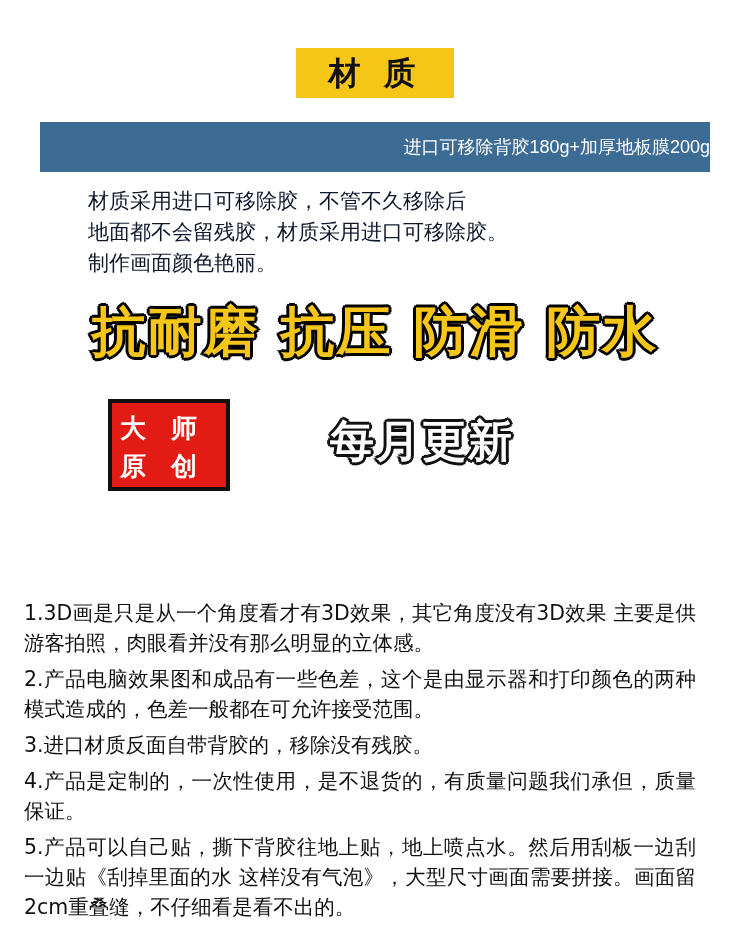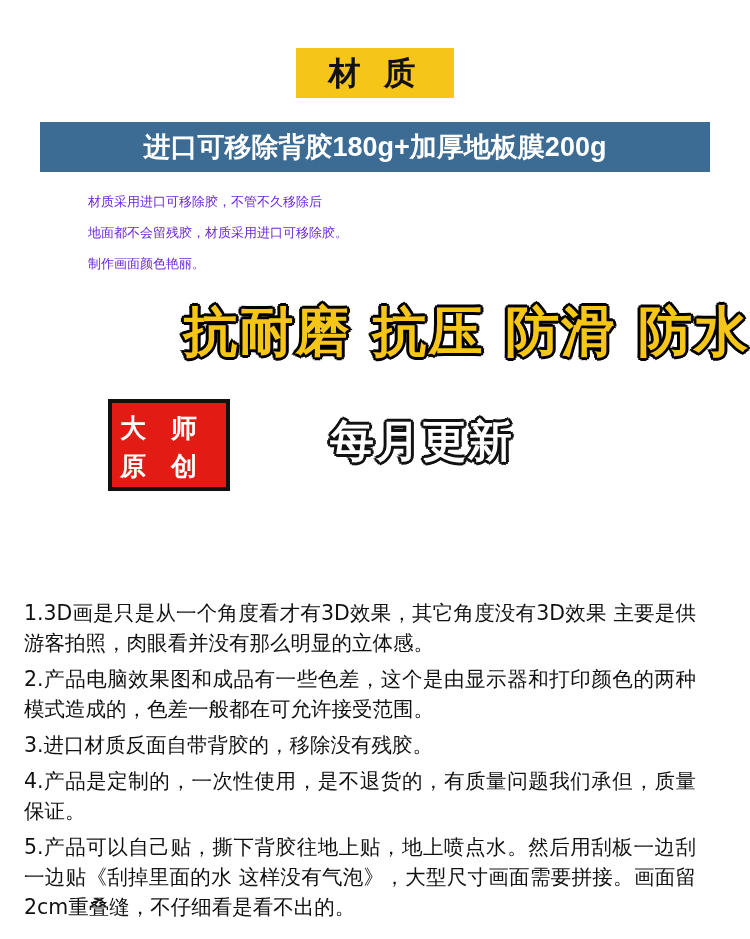--- a/index.html
+++ b/index.html
@@ -52,47 +52,47 @@
 
   
   #spec-bar {
     position: absolute;
     left: 40px;
     top: 122px;
     width: 670px;
     height: 50px;
     background: #3c6b94;
     color: #fff;
-    font-size: 27px;
-    font-weight: bold;
+    font-size: 18px;
+    font-weight: normal;
     line-height: 50px;
-    text-align: center;
+    text-align: right;
     letter-spacing: 0px;
   }
 
   
   #material-desc {
     position: absolute;
     left: 88px;
     top: 186px;
     width: 620px;
-    font-size: 13px;
+    font-size: 21px;
     line-height: 31px;
-    color: #6d28d9;
+    color: #0f172a;
     font-family: "DejaVu Sans", "Liberation Sans", sans-serif;
   }
   #material-desc div { white-space: nowrap; }
 
   
   #features-headline {
     position: absolute;
     left: 0;
     top: 296px;
     width: 750px;
-    text-align: right;
+    text-align: center;
     font-size: 54px;
     font-weight: bold;
     color: #f5c518;
     letter-spacing: 2px;
     font-family: "DejaVu Sans", "Liberation Sans", sans-serif;
     -webkit-text-stroke: 3px #000;
     paint-order: stroke fill;
     text-shadow:
        3px 0 0 #000, -3px 0 0 #000, 0 3px 0 #000, 0 -3px 0 #000,
        2px 2px 0 #000, -2px 2px 0 #000, 2px -2px 0 #000, -2px -2px 0 #000;

